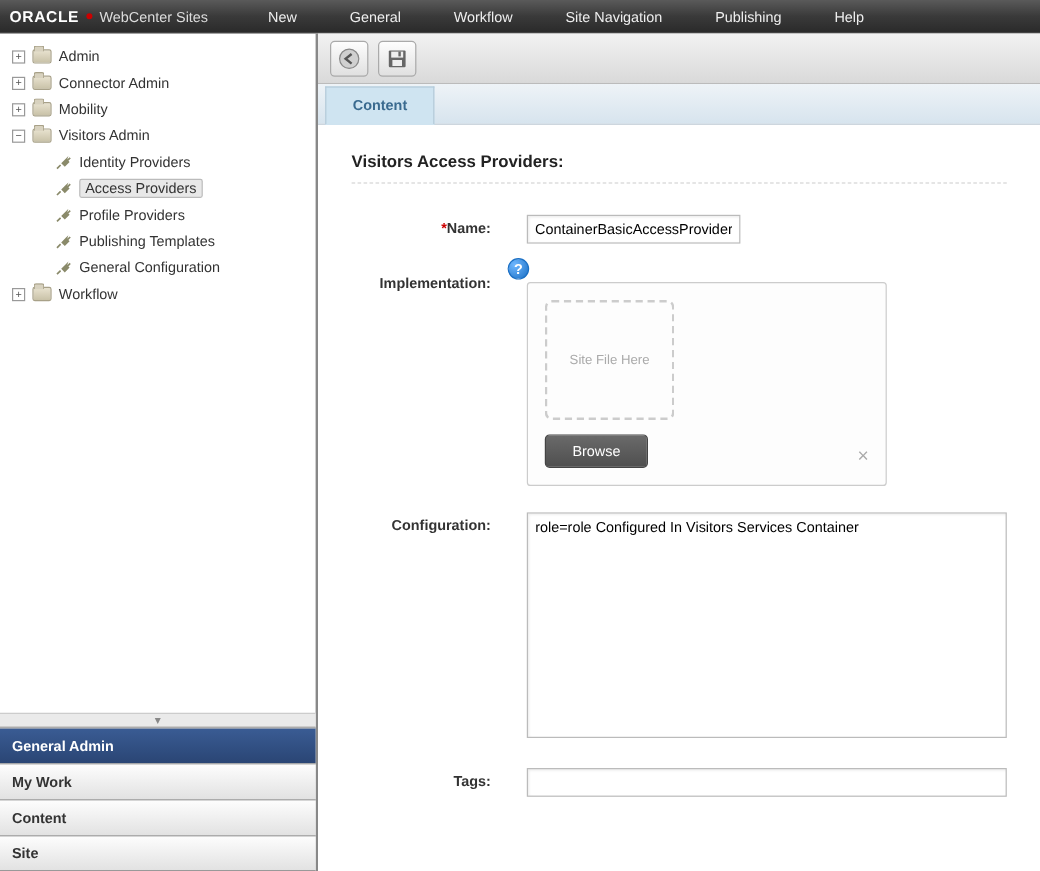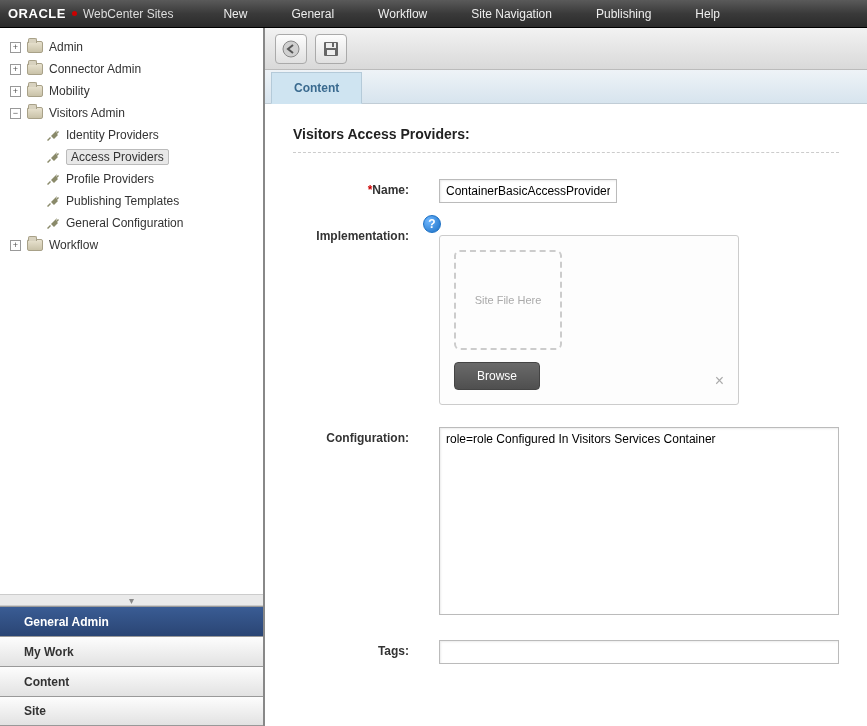--- a/index.html
+++ b/index.html
@@ -32,21 +32,21 @@
   .expander { width: 11px; height: 11px; border: 1px solid #999; display: flex; align-items: center; justify-content: center; font-size: 9px; color: #555; line-height: 1; background: #fff; }
   .folder-icon { width: 16px; height: 12px; background: linear-gradient(to bottom, #e8e2cf, #c9c2a8); border: 1px solid #a8a188; border-radius: 2px; position: relative; }
   .folder-icon::before { content: ""; position: absolute; top: -4px; left: 0; width: 7px; height: 4px; background: #d8d2bf; border: 1px solid #a8a188; border-bottom: none; border-radius: 2px 2px 0 0; }
   .wrench-icon { width: 16px; height: 16px; display: inline-flex; align-items: center; justify-content: center; }
   .wrench-icon svg { width: 16px; height: 16px; }
   .tree-selected { background: #e8e8e8; border: 1px solid #bbb; padding: 0 4px; border-radius: 2px; }
 
   .collapse-handle { height: 12px; background: #eaeaea; border-top: 1px solid #ccc; border-bottom: 1px solid #ccc; display: flex; align-items: center; justify-content: center; color: #888; font-size: 10px; cursor: pointer; }
 
   .side-nav {}
-  .side-nav-item { height: 30px; display: flex; align-items: center; padding-left: 24px; font-size: 12px; font-weight: bold; border-top: 1px solid #999; background: linear-gradient(to bottom, #fdfdfd, #e2e2e2); cursor: pointer; color: #333; }
+  .side-nav-item { height: 30px; display: flex; align-items: center; padding-left: 10px; font-size: 12px; font-weight: bold; border-top: 1px solid #999; background: linear-gradient(to bottom, #fdfdfd, #e2e2e2); cursor: pointer; color: #333; }
   .side-nav-item.active { background: linear-gradient(to bottom, #3a5c94, #2a4574); color: #fff; }
   .side-nav-item:last-child { border-bottom: 1px solid #999; }
 
   
   .content { flex: 1; display: flex; flex-direction: column; background: #fff; }
   .toolbar { height: 42px; background: linear-gradient(to bottom, #f2f2f2, #d9d9d9); border-bottom: 1px solid #bbb; display: flex; align-items: center; padding-left: 10px; gap: 8px; }
   .tool-btn { width: 32px; height: 30px; border: 1px solid #aaa; border-radius: 4px; background: linear-gradient(to bottom, #fdfdfd, #e0e0e0); display: flex; align-items: center; justify-content: center; cursor: pointer; }
   .tool-btn svg { width: 18px; height: 18px; }
 
   .tabstrip { height: 34px; background: linear-gradient(to bottom, #eef3f7, #d7e4ee); display: flex; align-items: flex-end; padding-left: 6px; border-bottom: 1px solid #c1cdd6; }

